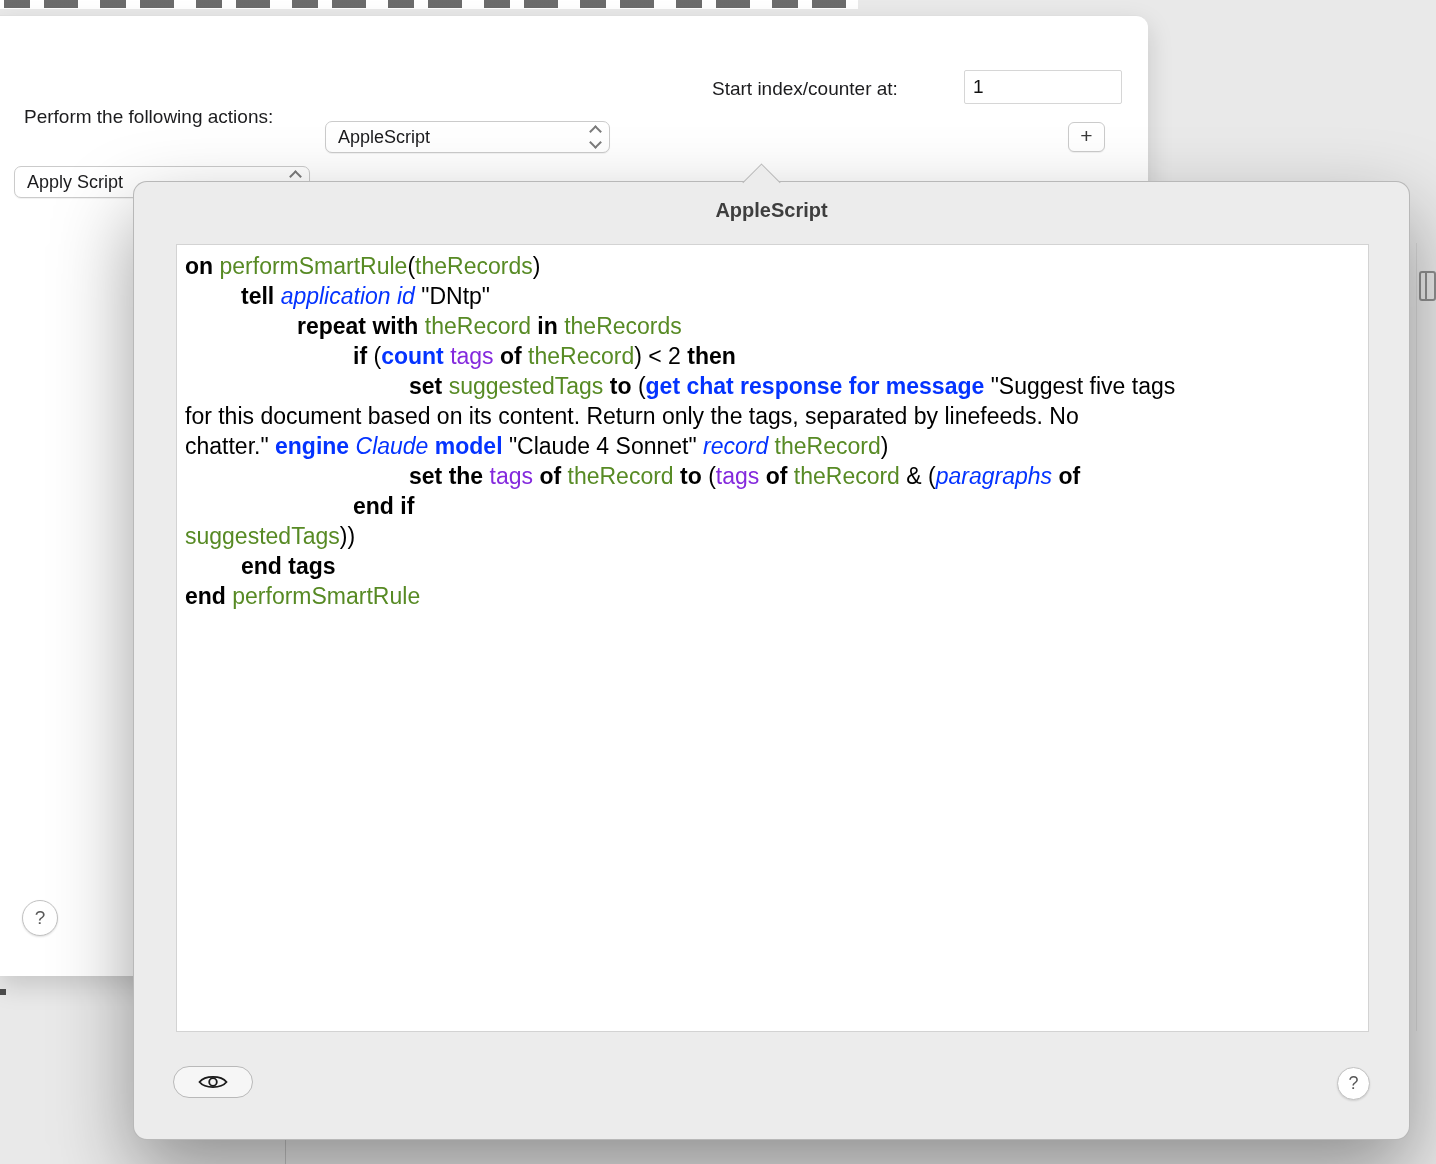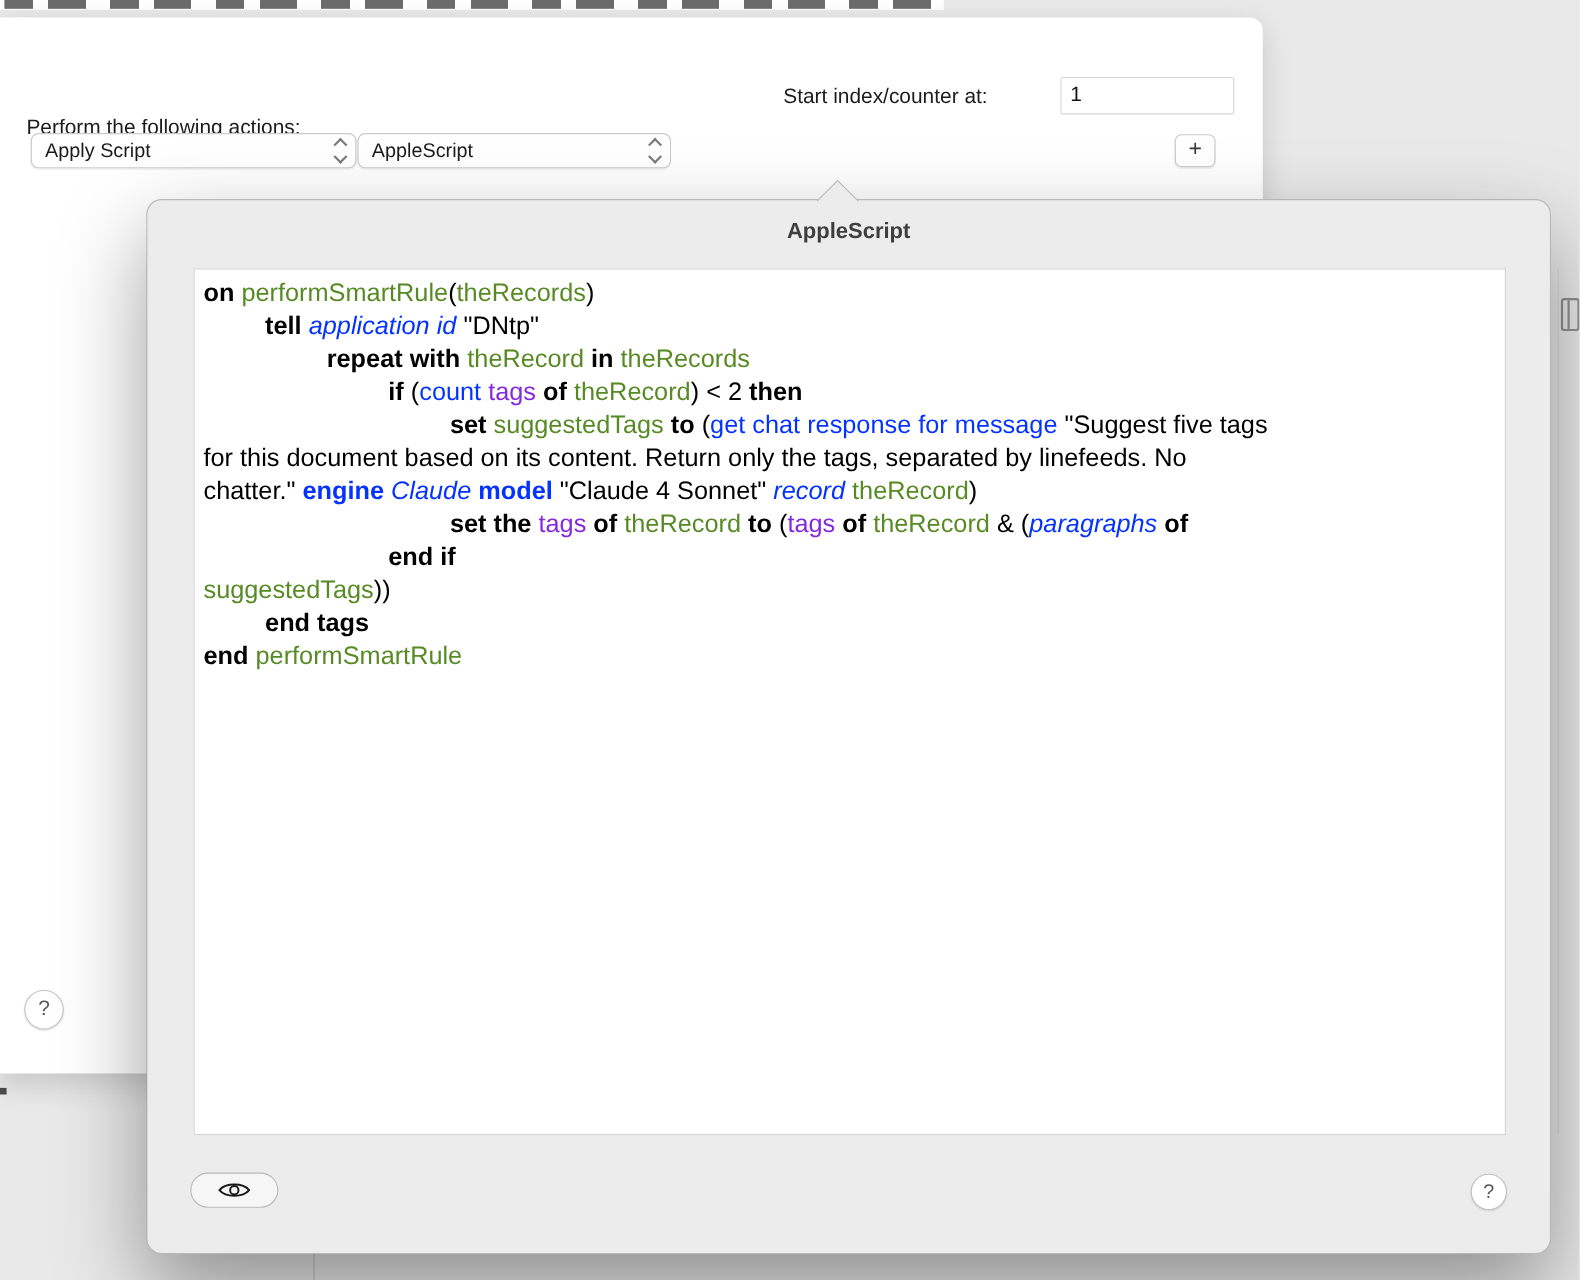--- a/index.html
+++ b/index.html
@@ -17,21 +17,21 @@
   .label{position:absolute;font-size:19px;color:#1c1c1e;}
   .actions-label{left:24px;top:62px;margin-top:28px;}
   .start-label{left:712px;top:62px;}
   .start-input{position:absolute;left:964px;top:54px;width:158px;height:34px;box-sizing:border-box;
     border:1px solid #d6d6d6;border-radius:2px;background:#fff;font-family:inherit;font-size:19px;color:#111;
     padding:0 8px;outline:none;}
   .popup{position:absolute;top:105px;height:32px;box-sizing:border-box;background:#fff;border:1px solid #cbcbcb;
     border-radius:7px;display:flex;align-items:center;justify-content:space-between;padding:0 9px 0 12px;
     box-shadow:0 1px 1px rgba(0,0,0,.06);cursor:default;}
   .popup-label{font-size:18px;color:#1b1b1d;white-space:nowrap;overflow:hidden;}
-  .action-popup{left:28px;width:296px;}
+  .action-popup{left:14px;width:296px;margin-top:45px;}
   .lang-popup{left:325px;width:285px;}
   .stepper{display:flex;flex-direction:column;align-items:center;justify-content:center;}
   .chev{display:block;width:7px;height:7px;border:0 solid #7b7b7b;}
   .chev.up{border-left-width:2px;border-top-width:2px;transform:rotate(45deg);margin-bottom:3px;}
   .chev.dn{border-right-width:2px;border-bottom-width:2px;transform:rotate(45deg);margin-top:-1px;}
   .edit-btn{position:absolute;left:627px;top:105px;width:292px;height:32px;box-sizing:border-box;
     background:linear-gradient(#dedede,#d2d2d2);border:1px solid #b6b6b6;border-radius:7px;
     font-family:inherit;font-size:18px;color:#1a1a1a;text-align:left;padding:0 0 0 11px;cursor:default;}
   .plus-btn{position:absolute;left:1068px;top:106px;width:37px;height:30px;box-sizing:border-box;background:#fff;
     border:1px solid #cbcbcb;border-radius:6px;font-family:inherit;font-size:21px;font-weight:300;color:#3a3a3a;
@@ -54,21 +54,21 @@
     border:1px solid rgba(0,0,0,.22);border-radius:14px;box-shadow:0 34px 80px rgba(0,0,0,.38);z-index:5;}
   .popover-arrow{position:absolute;left:614px;top:-13px;width:26px;height:26px;background:#ececec;
     transform:rotate(45deg);border-left:1px solid rgba(0,0,0,.22);border-top:1px solid rgba(0,0,0,.22);}
   .popover-title{position:absolute;left:0;top:17px;width:100%;text-align:center;font-size:20px;font-weight:600;
     color:#3e3e3e;}
   .code-area{position:absolute;left:42px;top:62px;width:1193px;height:788px;box-sizing:border-box;background:#fff;
     border:1px solid #d3d3d3;padding:6px 8px;overflow:hidden;font-size:23px;line-height:30px;cursor:text;}
   .code-line{white-space:pre;}
   .tok-kw{color:var(--tok-kw);font-weight:700;}
   .tok-var{color:var(--tok-var);}
-  .tok-cmd{color:var(--tok-cmd);font-weight:400;text-align:center;}
+  .tok-cmd{color:var(--tok-cmd);font-weight:700;text-align:center;}
   .tok-cls{color:var(--tok-cls);font-style:italic;margin-top:32px;}
   .tok-param{color:var(--tok-param);font-weight:bold;}
   .tok-prop{color:var(--tok-prop);}
   .tok-str{color:var(--tok-str);}
   .tok-pl{color:var(--tok-pl);}
   .eye-btn{position:absolute;left:39px;top:884px;width:80px;height:32px;box-sizing:border-box;background:#f6f6f6;
     border:1px solid #b9b9b9;border-radius:16px;display:flex;align-items:center;justify-content:center;cursor:default;}
   .popover-help{position:absolute;left:1203px;top:885px;width:33px;height:33px;font-size:18px;}
 </style>
 </head>

